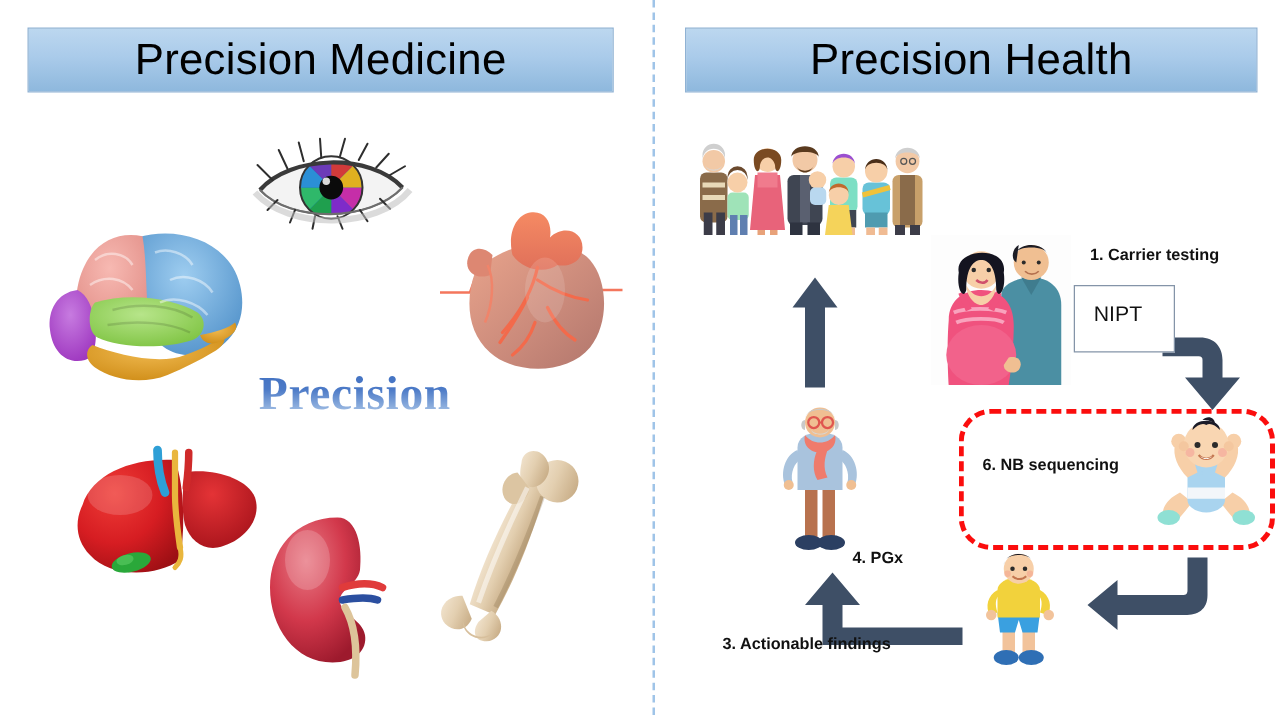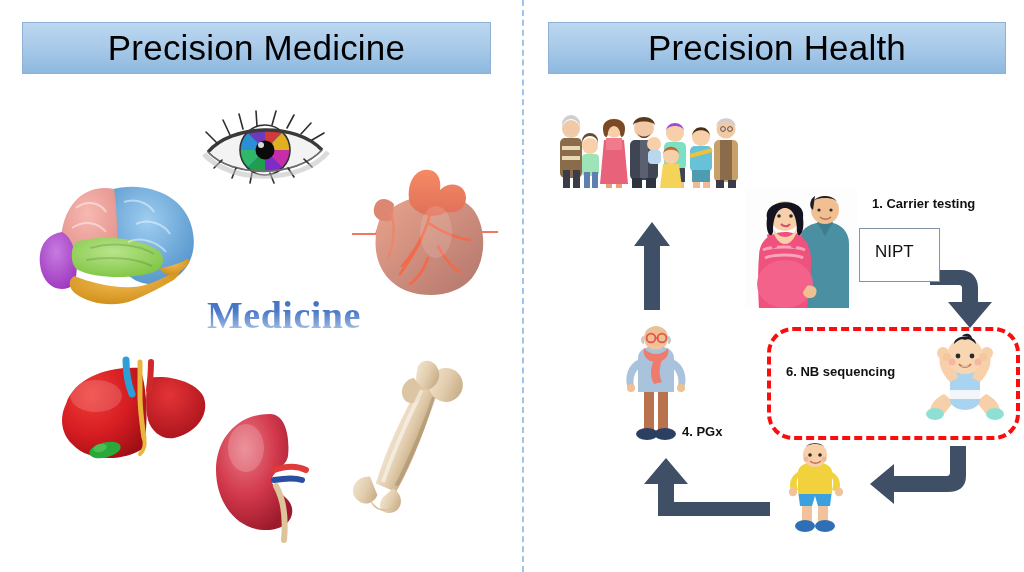--- a/index.html
+++ b/index.html
@@ -47,21 +47,21 @@
   
   .art{position:absolute;}
 
   
   .rlabel{
     position:absolute;color:#111;font-size:13px;font-weight:600;
     white-space:nowrap;
   }
   #lbl-carrier{left:872px;top:196px;}
   #lbl-nbseq{left:786px;top:364px;font-weight:600;}
-  #lbl-pgx{left:682px;top:424px;}
+  #lbl-pgx{left:682px;top:438px;}
   #lbl-actionable{left:578px;top:507px;}
   #lbl-nipt{left:875px;top:242px;font-size:17px;font-weight:400;}
 
   
   #nipt-box{
     position:absolute;left:859px;top:228px;width:79px;height:52px;
     border:1.5px solid #8494a8;background:#fff;
   }
 
   
@@ -294,21 +294,21 @@
         <path d="M44 132 C32 136 28 152 40 158 C50 162 58 156 58 146Z" fill="url(#boneG)"></path>
         <path d="M70 134 C84 136 88 152 76 158 C66 162 62 154 64 146Z" fill="url(#boneG)"></path>
         <path d="M52 150 C58 160 72 160 78 150 C74 162 56 162 52 150Z" fill="#d7bf9c"></path>
 
         <path d="M58 32 C56 68 56 104 58 132" stroke="rgba(255,255,255,.5)" stroke-width="4" fill="none"></path>
         <path d="M72 34 C74 70 74 104 72 130" stroke="rgba(120,95,60,.25)" stroke-width="4" fill="none"></path>
       </g>
     </svg>
   </div>
 
-  <div id="diseases-label">Medicine</div>
+  <div id="diseases-label">Precision</div>
 
   <div class="art" style="left:548px;top:104px;width:198px;height:84px;">
     <svg width="198" height="84" viewBox="0 0 198 84">
 
       <g>
         <rect x="12" y="34" width="22" height="40" rx="5" fill="#8a6b4a"></rect>
         <rect x="14" y="42" width="18" height="4" fill="#e8d9b8"></rect>
         <rect x="14" y="52" width="18" height="4" fill="#e8d9b8"></rect>
         <rect x="15" y="66" width="7" height="18" fill="#3c3c48"></rect>
         <rect x="25" y="66" width="7" height="18" fill="#3c3c48"></rect>
@@ -548,16 +548,17 @@
   </div>
 
   <div id="nipt-box"></div>
 
   <div class="rlabel" id="lbl-carrier">1. Carrier testing</div>
 
   <div class="rlabel" id="lbl-nipt">NIPT</div>
 
   <div class="rlabel" id="lbl-nbseq">6. NB sequencing</div>
 
+  <div class="rlabel" id="lbl-actionable">3. Actionable findings</div>
 
   <div class="rlabel" id="lbl-pgx">4. PGx</div>
 
 </div>
 
 </body></html>

